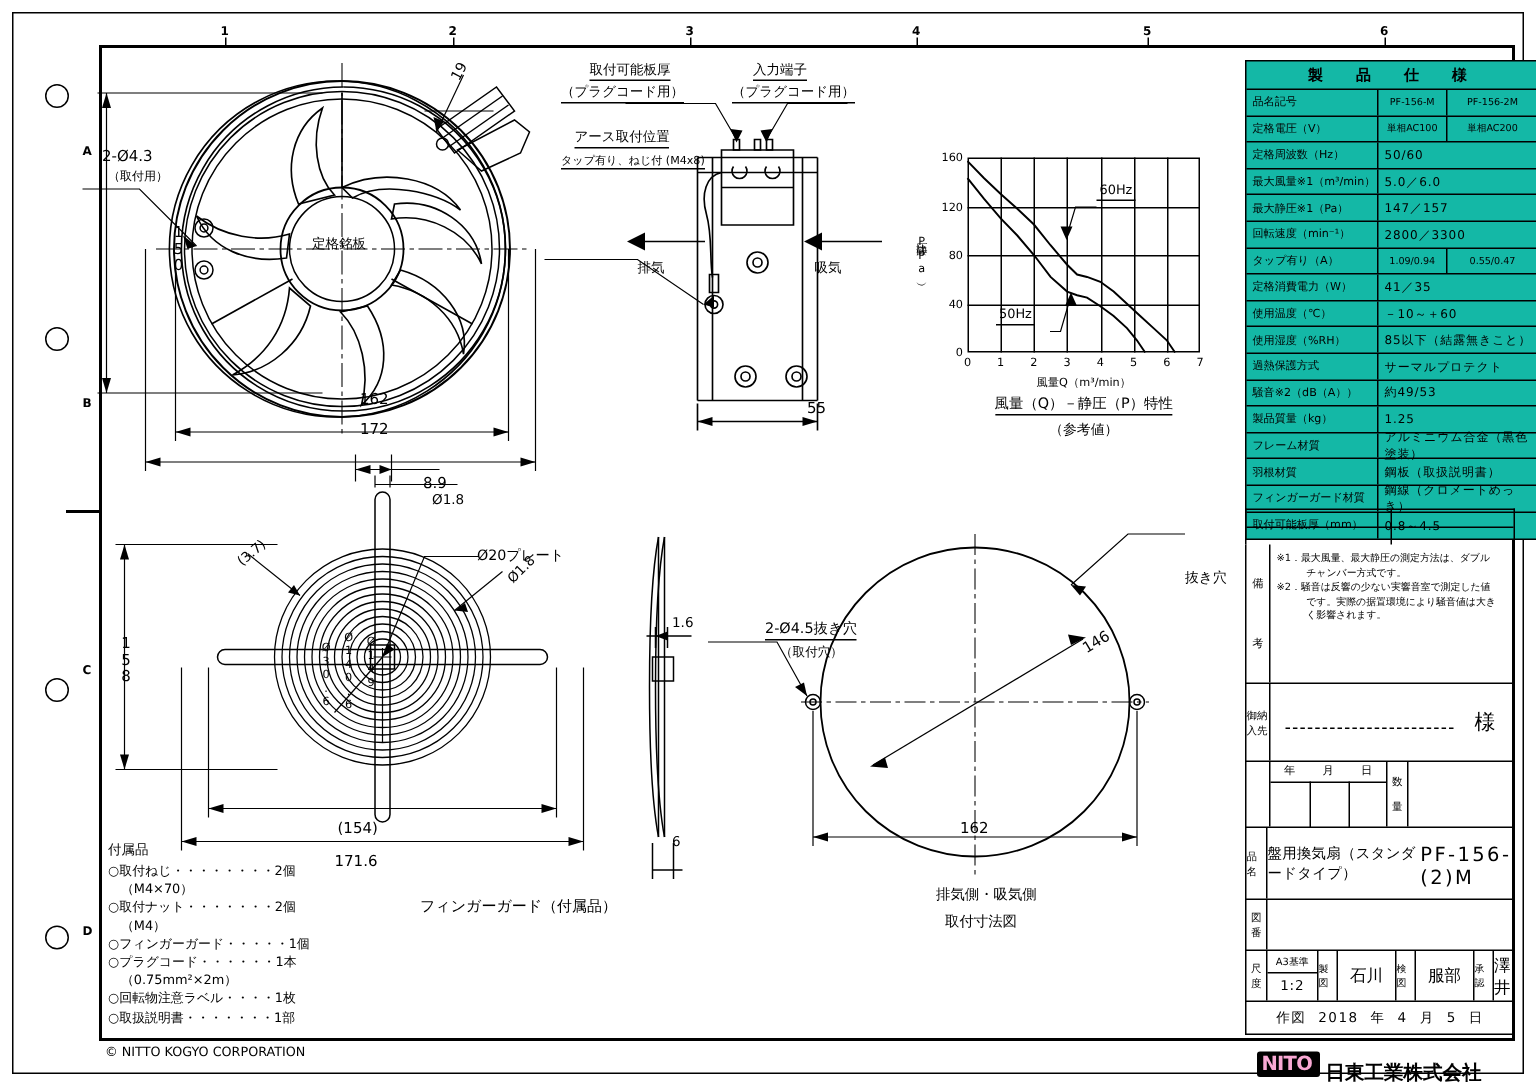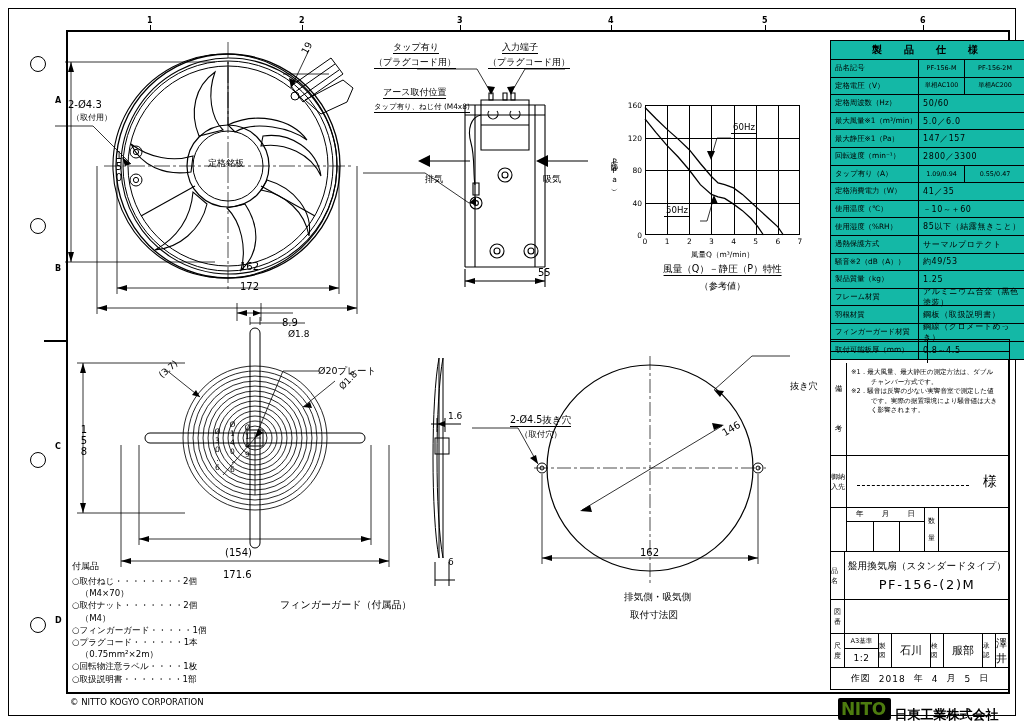--- a/index.html
+++ b/index.html
@@ -67,21 +67,21 @@
   .dq-m{width:78px;border-right:1px solid #000;position:relative;}
   .dq-m .lbl{position:absolute;top:1px;width:100%;display:flex;justify-content:space-around;font-size:7.5px;}
   .dq-m .hz{position:absolute;left:0;top:13px;width:100%;height:1px;background:#000;}
   .dq-m .v{position:absolute;top:13px;width:1px;height:31px;background:#000;}
   .dq-q{width:14px;border-right:1px solid #000;display:flex;flex-direction:column;align-items:center;justify-content:space-around;font-size:7px;padding:4px 0;}
   .dq-r{flex:1;}
 
   
   .pname{position:absolute;left:830px;top:552px;width:180px;height:48px;border:1.6px solid #000;border-top:none;display:flex;}
   .pn-l{width:14px;border-right:1px solid #000;display:flex;flex-direction:column;align-items:center;justify-content:center;font-size:7px;}
-  .pn-r{flex:1;display:flex;flex-direction:column;align-items:center;justify-content:center;}
+  .pn-r{flex:1;display:flex;flex-direction:row;align-items:center;justify-content:center;}
   .pn-r .l1{font-size:9.6px;letter-spacing:.2px;}
   .pn-r .l2{font-size:13px;letter-spacing:1.6px;margin-top:4px;}
 
   
   .dno{position:absolute;left:830px;top:600px;width:180px;height:34px;border:1.6px solid #000;border-top:none;display:flex;}
   .dno-l{width:14px;border-right:1px solid #000;display:flex;flex-direction:column;align-items:center;justify-content:center;font-size:7px;}
 
   
   .appr{position:absolute;left:830px;top:634px;width:180px;height:34px;border:1.6px solid #000;border-top:none;display:flex;}
   .ap-l{width:14px;border-right:1px solid #000;display:flex;flex-direction:column;align-items:center;justify-content:center;font-size:7px;}
@@ -91,21 +91,21 @@
   .ap-tag{width:13px;border-right:1px solid #000;display:flex;flex-direction:column;align-items:center;justify-content:center;font-size:6.6px;}
   .ap-nm{width:39px;border-right:1px solid #000;display:flex;align-items:center;justify-content:center;font-size:11px;}
   .ap-nm.last{border-right:none;flex:1;}
 
   
   .cdate{position:absolute;left:830px;top:668px;width:180px;height:22px;border:1.6px solid #000;border-top:none;
          display:flex;align-items:center;justify-content:center;gap:8px;font-size:9px;letter-spacing:1px;}
 
   
   .logo{position:absolute;left:838px;top:694px;display:flex;align-items:center;gap:4px;}
-  .logo .nito{background:#000;color:#4d7c0f;font-weight:bold;font-size:17px;padding:1px 5px 1px 3px;
+  .logo .nito{background:#000;color:#f9a8d4;font-weight:bold;font-size:13px;padding:1px 5px 1px 3px;
                border-radius:2px;letter-spacing:-0.5px;}
   .logo .cname{font-size:13px;font-weight:bold;letter-spacing:0px;margin-top:12px;}
 
   
   .chart{position:absolute;left:645px;top:105px;width:155px;height:130px;}
   .chart .plot{position:absolute;left:0;top:0;width:100%;height:100%;border:1.3px solid #000;}
   .gl{position:absolute;background:#000;}
   .ytick{position:absolute;right:calc(100% + 3px);font-size:7.5px;transform:translateY(-50%);}
   .xtick{position:absolute;top:calc(100% + 2px);font-size:7.5px;transform:translateX(-50%);}
   .ylab{position:absolute;left:-36px;top:50%;transform:translateY(-50%);font-size:7.5px;
@@ -282,21 +282,21 @@
 
     <g class="s-line" stroke-width="0.8">
       <path d="M46,38 L32,14 L-28,14"></path>
       <path d="M66,38 L80,14 L120,14"></path>
       <path d="M24,148 L-20,118 L-82,118"></path>
     </g>
     <path d="M46,40 L42,31 L50,32 Z" fill="#000"></path>
     <path d="M66,40 L62,32 L70,31 Z" fill="#000"></path>
     <path d="M24,148 L31,142 L31,150 Z" fill="#000"></path>
   </svg>
-  <div class="t und" style="left:393px;top:43px;font-size:9px;">タップ有り</div>
+  <div class="t und" style="left:393px;top:43px;font-size:9px;">取付可能板厚</div>
   <div class="t und" style="left:374px;top:58px;font-size:9px;">（プラグコード用）</div>
   <div class="t und" style="left:502px;top:43px;font-size:9px;">入力端子</div>
   <div class="t und" style="left:488px;top:58px;font-size:9px;">（プラグコード用）</div>
   <div class="t und" style="left:383px;top:88px;font-size:9px;">アース取付位置</div>
   <div class="t und" style="left:374px;top:103px;font-size:7.4px;">タップ有り、ねじ付 (M4x8)</div>
   <div class="t" style="left:538px;top:268px;font-size:10px;">55</div>
 
   <svg width="200" height="60" style="left:410px;top:145px;">
     <g class="s-line" stroke-width="1.1">
       <path d="M10,16 L60,16"></path>

